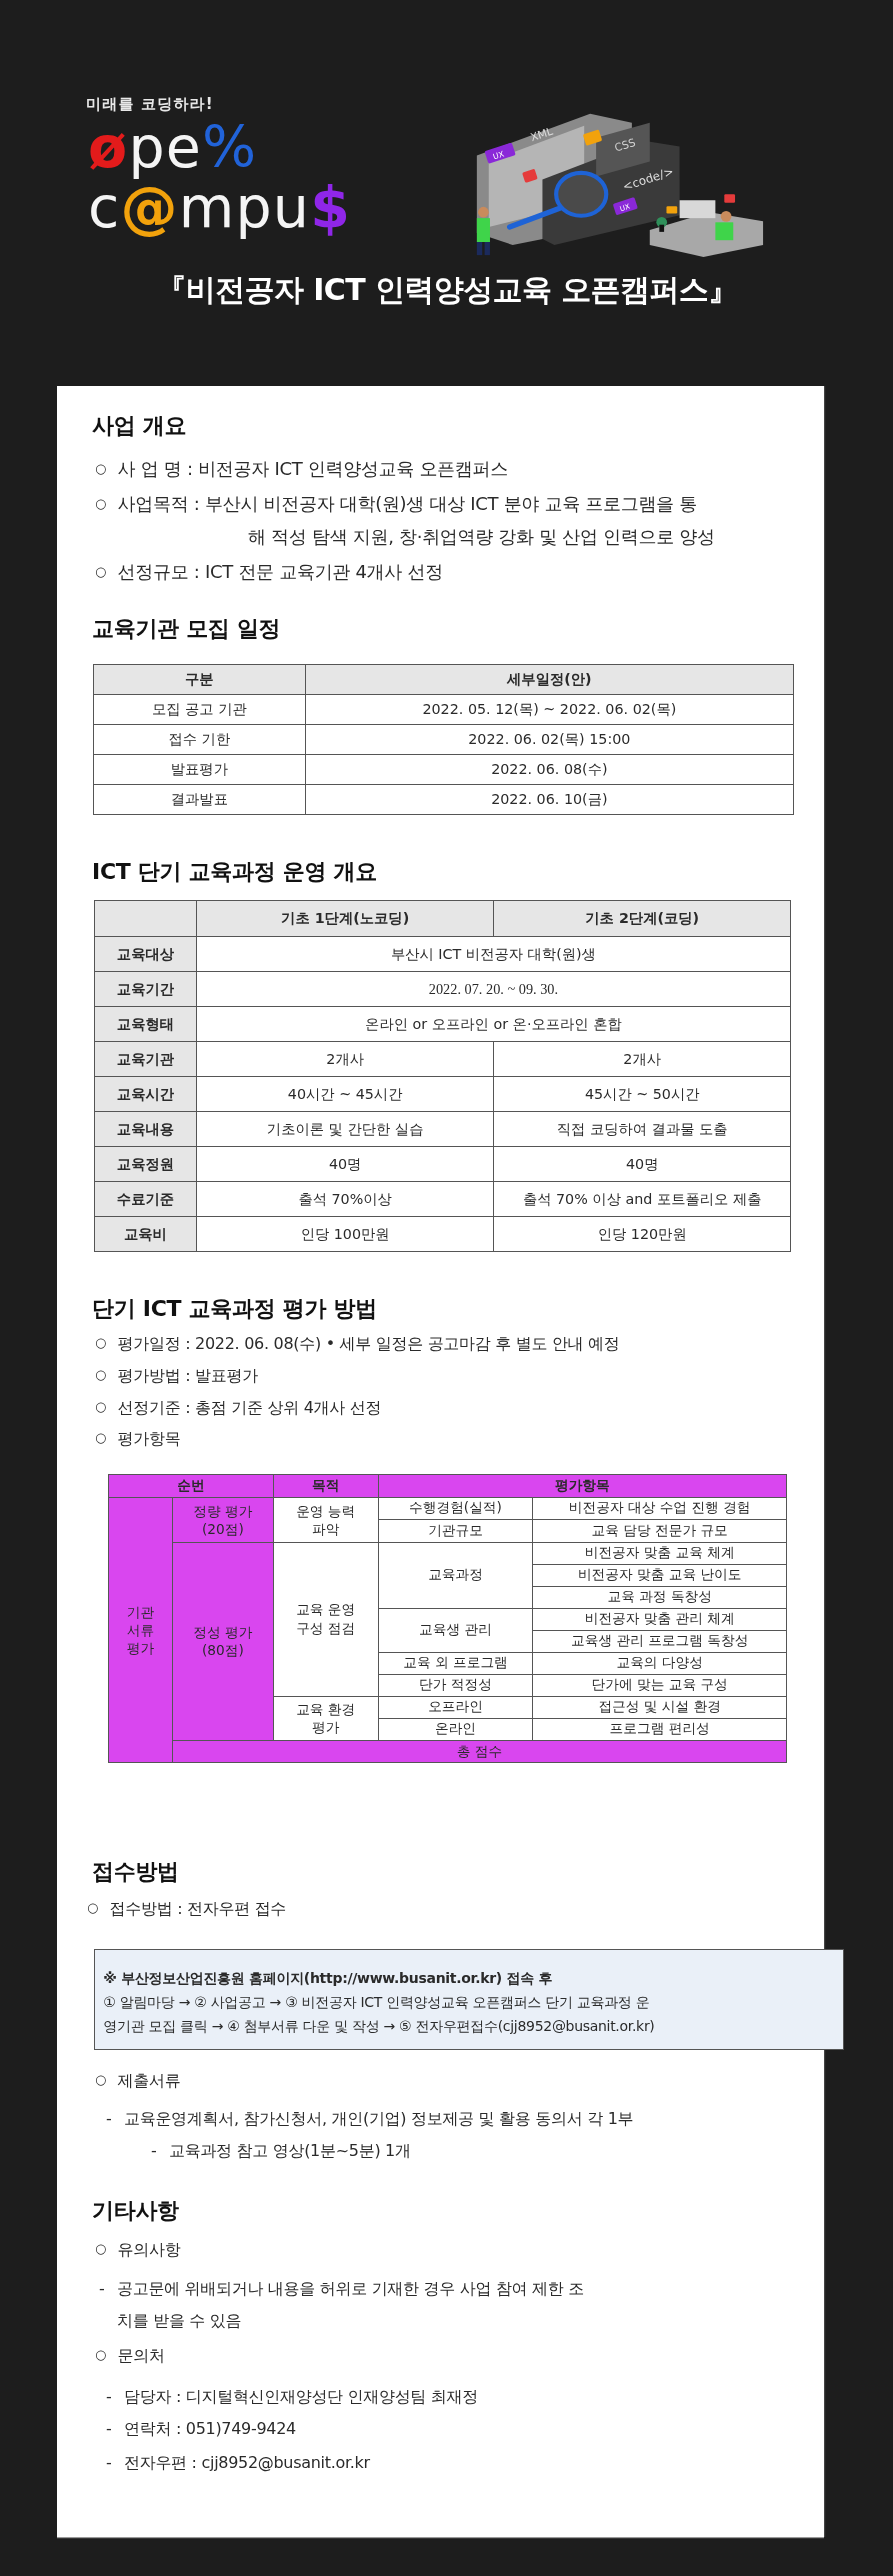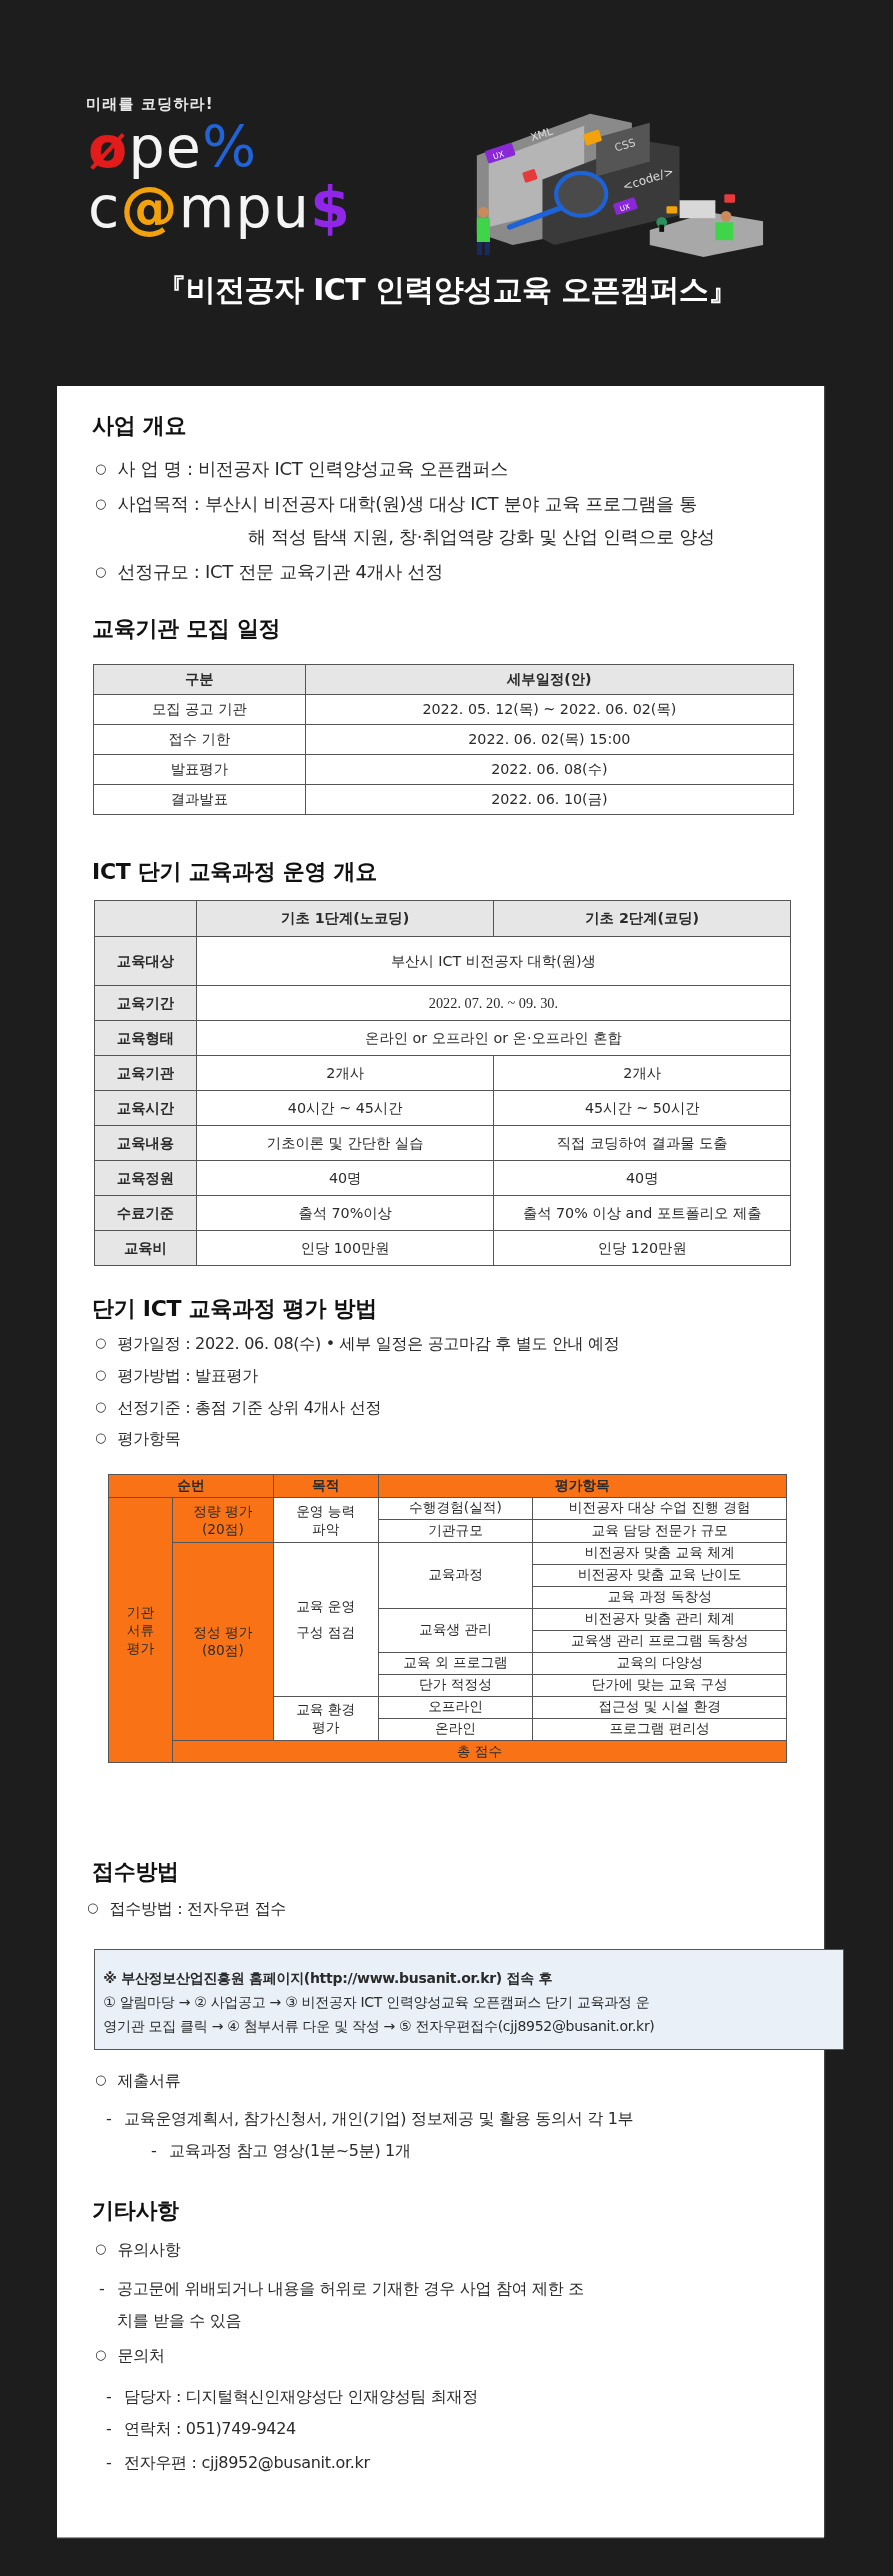--- a/index.html
+++ b/index.html
@@ -30,21 +30,21 @@
            box-shadow: 0 1.2px 0 #9a9a9a, 1.2px 0 0 #444; padding: 0; }
   .sec-title { position: absolute; left: 35px; font-weight: bold; font-size: 22px; color: #111; letter-spacing: -0.3px; }
   .bullet-line { position: absolute; font-size: 18px; color: #2a2a2a; white-space: nowrap; letter-spacing: -0.3px; }
   .bullet-line .mark { display: inline-block; width: 22.6px; font-size: 13px; vertical-align: 2.4px; }
   .bullet-line .dash { display: inline-block; width: 18px; }
 
   table.doc { position: absolute; border-collapse: collapse; font-size: 14.3px; color: #2a2a2a; }
   table.doc td, table.doc th { border: 1.2px solid #555; text-align: center; vertical-align: middle; padding: 0 3.6px; font-weight: normal; }
   table.doc th { background: #e6e6e6; font-weight: bold; }
   table.doc .side { background: #e6e6e6; font-weight: bold; }
-  table.doc .gray { background: #f97316; }
+  table.doc .gray { background: #d946ef; }
   table.doc.tight td, table.doc.tight th { font-size: 13.7px; }
 
   .procedure-box { position: absolute; left: 37px; top: 1563px; width: 750px; height: 101px; background: #eaf0f8; border: 1.2px solid #555;
                    padding: 15.5px 8.3px 0 8.3px; font-size: 14px; color: #2a2a2a; line-height: 24px; letter-spacing: -0.3px; }
   .procedure-box .note { font-weight: bold; }
 </style>
 </head>
 <body>
 
 <div class="page">
@@ -155,21 +155,21 @@
           <col style="width:102px">
           <col style="width:298px">
           <col style="width:297px">
         </colgroup>
       <tbody>
           <tr style="height:36px;">
         <th></th>
         <th>기초 1단계(노코딩)</th>
         <th>기초 2단계(코딩)</th>
       </tr>
-      <tr style="height:49px;">
+      <tr style="height:35px;">
         <td class="side">교육대상</td>
         <td colspan="2">부산시 ICT 비전공자 대학(원)생</td>
       </tr>
       <tr style="height:35px;font-family:Liberation Serif, serif;">
         <td class="side">교육기간</td>
         <td colspan="2">2022. 07. 20. ~ 09. 30.</td>
       </tr>
       <tr style="height:35px;">
         <td class="side">교육형태</td>
         <td colspan="2">온라인 or 오프라인 or 온·오프라인 혼합</td>
@@ -246,21 +246,21 @@
         <td>수행경험(실적)</td>
         <td>비전공자 대상 수업 진행 경험</td>
       </tr>
       <tr style="height:22.6px;">
         <td>기관규모</td>
         <td>교육 담당 전문가 규모</td>
       </tr>
       <tr style="height:22px;">
         <td rowspan="9" class="gray" style="white-space:pre-line; line-height:18px;">정성 평가
 (80점)</td>
-        <td rowspan="7" style="white-space:pre-line; line-height:26px;">교육 운영
+        <td rowspan="7" style="white-space:pre-line; line-height:19px;">교육 운영
 구성 점검</td>
         <td rowspan="3">교육과정</td>
         <td>비전공자 맞춤 교육 체계</td>
       </tr>
       <tr style="height:22px;">
         <td>비전공자 맞춤 교육 난이도</td>
       </tr>
       <tr style="height:22px;">
         <td>교육 과정 독창성</td>
       </tr>

